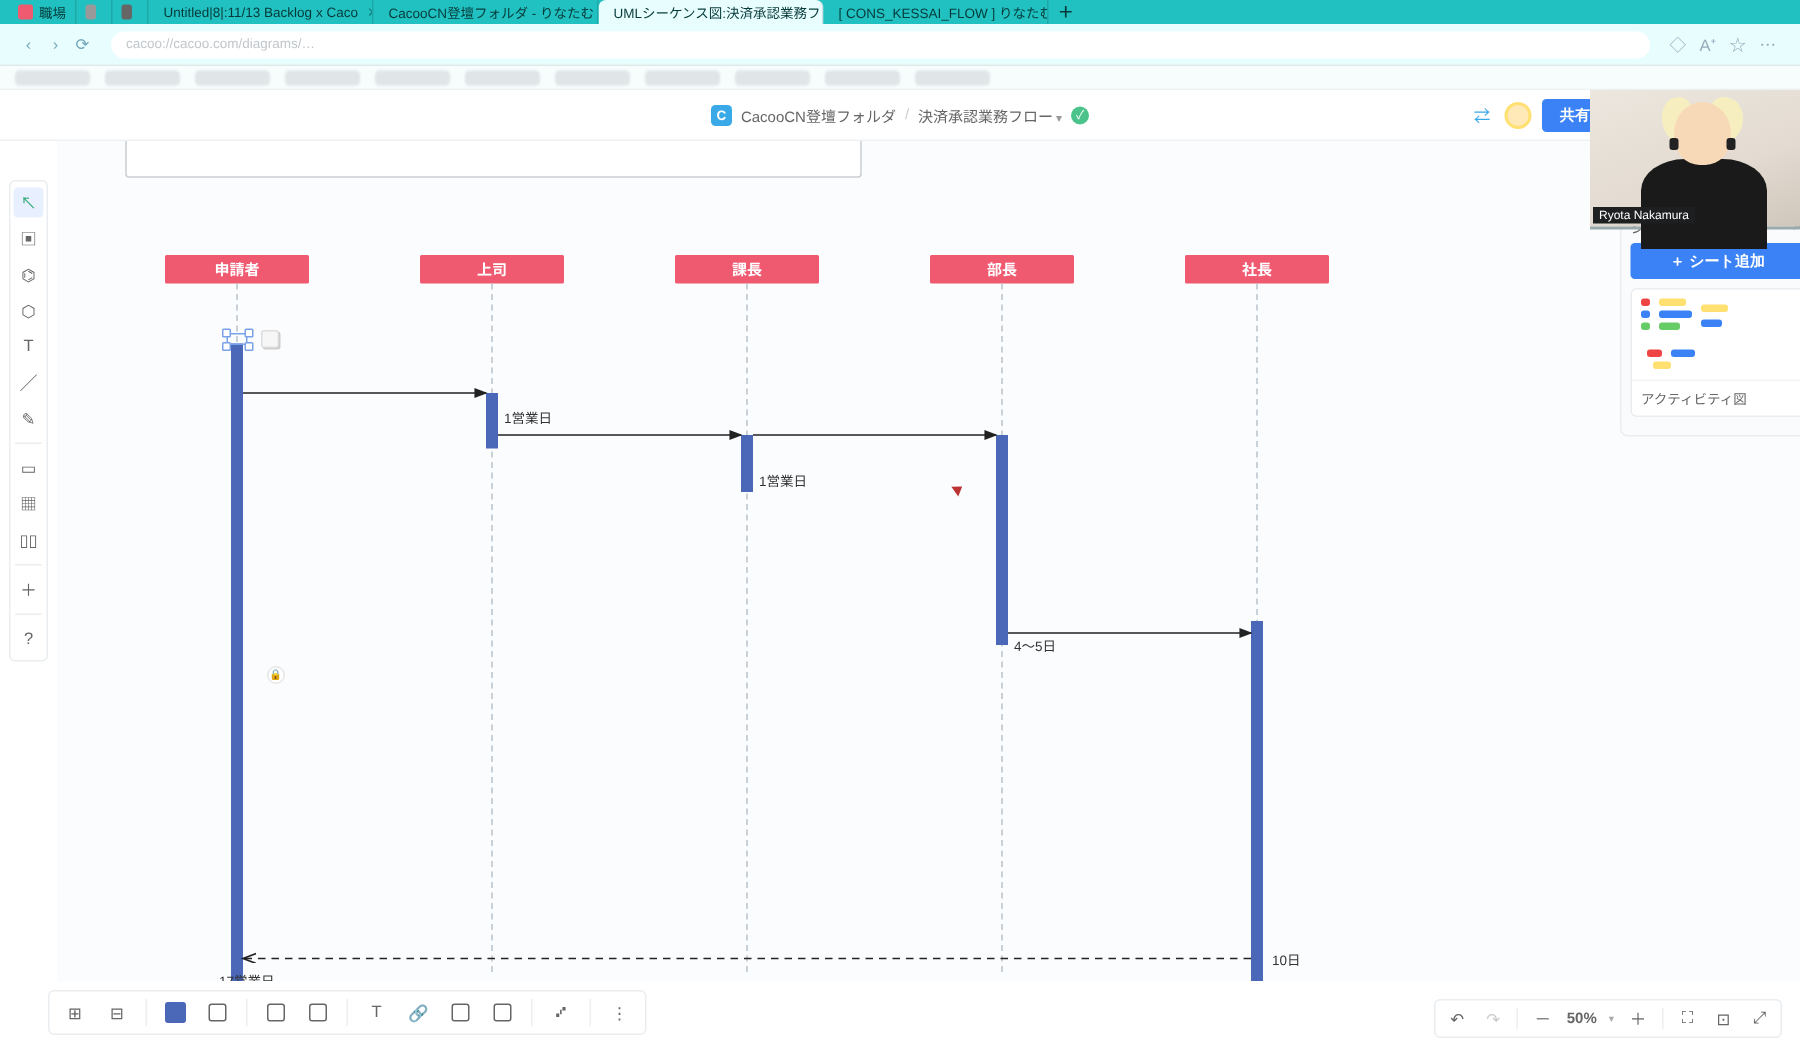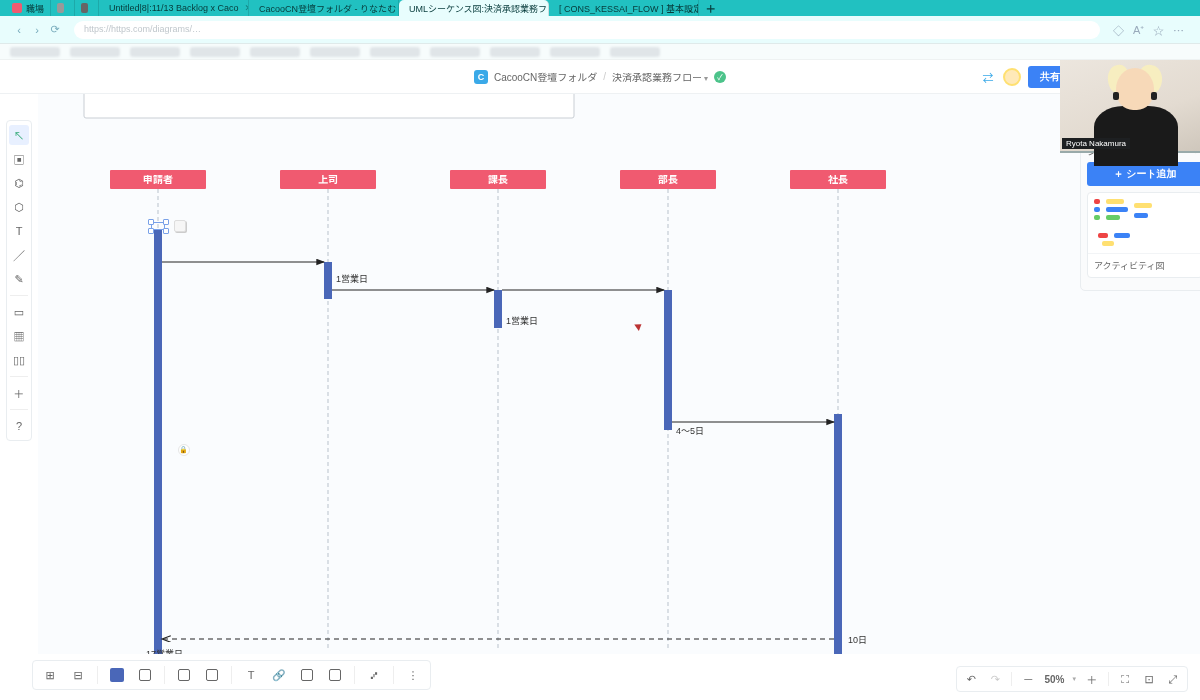--- a/index.html
+++ b/index.html
@@ -110,29 +110,29 @@
   <div class="tab">
       <span class="tab-icon" style="background:#3aa9e8"></span>
       <span>CacooCN登壇フォルダ - りなたむ -</span>
     </div>
   <div class="tab active">
       <span class="tab-icon" style="background:#3aa9e8"></span>
       <span>UMLシーケンス図:決済承認業務フロ</span>
     </div>
   <div class="tab">
       <span class="tab-icon" style="background:#6aa"></span>
-      <span>[ CONS_KESSAI_FLOW ] 基本設定</span>
+      <span>[ CONS_KESSAI_FLOW ] りなたむ</span>
     </div>
   <span class="addtab">＋</span>
 </div>
 <div class="omnibar">
   <span class="nav">‹</span>
   <span class="nav">›</span>
   <span class="nav">⟳</span>
-  <div class="addr">https://https.com/diagrams/…</div>
+  <div class="addr">cacoo://cacoo.com/diagrams/…</div>
   <span class="right-ico">◇</span>
   <span class="right-ico">A⁺</span>
   <span class="right-ico">☆</span>
   <span class="right-ico">⋯</span>
 </div>
 <div class="bookmarks">
   <span></span>
     <span></span>
     <span></span>
     <span></span>

